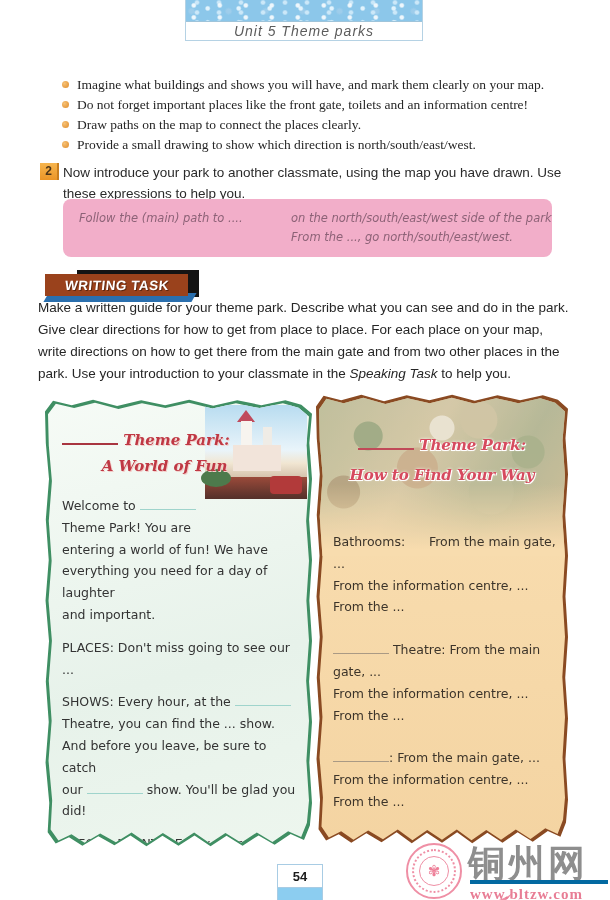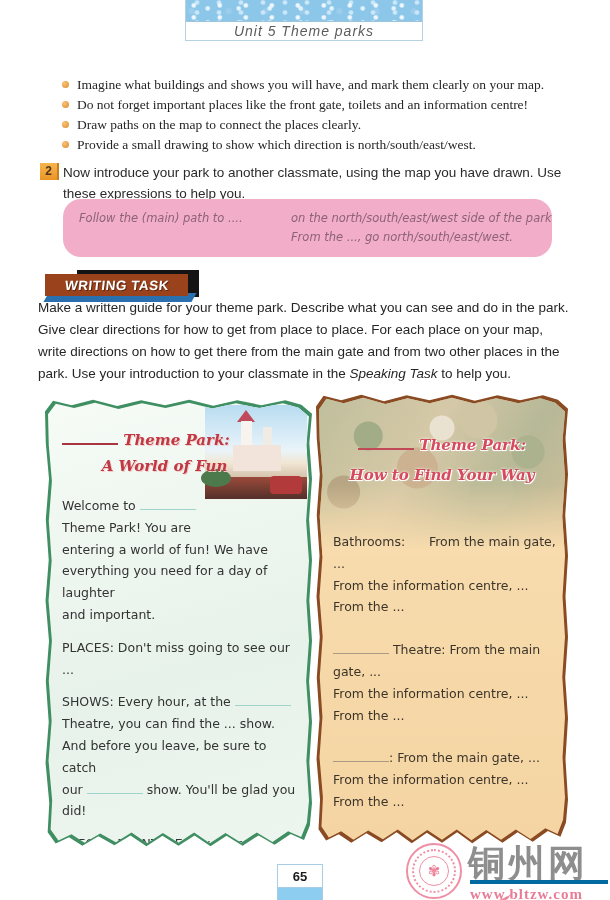--- a/index.html
+++ b/index.html
@@ -29,21 +29,21 @@
       margin:4px 8px 0 0;}
 
   
   .task2{position:absolute;left:40px;top:162px;width:535px;font-size:13.5px;line-height:21px;color:#2a2a2a;}
   .task2-badge{position:absolute;left:0;top:1px;width:17px;height:17px;
       background:linear-gradient(180deg,#f6b54e,#ec9526);border-right:2px solid #c97e1e;
       color:#4c3418;font-weight:bold;font-size:12px;display:flex;align-items:center;justify-content:center;}
   .task2-text{display:block;margin-left:23px;width:505px;}
 
   
-  .pink-box{position:absolute;left:63px;top:199px;width:489px;height:58px;border-radius:18px;
+  .pink-box{position:absolute;left:63px;top:199px;width:489px;height:58px;border-radius:8px;
       background:#f2aec9;}
   .pink-col{position:absolute;top:10px;font-style:italic;font-size:11.5px;line-height:19px;
       color:#8d6277;font-family:"DejaVu Sans",sans-serif;}
   .pink-col.left{left:16px;} .pink-col.right{left:228px;}
 
   
   .wt-banner{position:absolute;left:42px;top:270px;width:170px;height:34px;}
   .wt-black{position:absolute;left:35px;top:0;width:122px;height:27px;background:#141414;}
   .wt-blue{position:absolute;left:4px;top:23px;width:148px;height:9px;background:#2a6fae;transform:skewX(-30deg);}
   .wt-brown{position:absolute;left:3px;top:4px;width:143px;height:22px;background:#9a421c;
@@ -261,21 +261,21 @@
         <div class="tp-para">
           <div class="tp-line"><span class="blank" style="width: 56px;"></span>: From the main gate, ...</div>
           <div class="tp-line">From the information centre, ...</div>
           <div class="tp-line">From the ...</div>
         </div>
       </div>
   </div>
 </div>
 
 <div class="page-num-box">
-  <div class="page-num">65</div>
+  <div class="page-num">54</div>
   <div class="page-num-strip"></div>
 </div>
 
 <div class="watermark">
   <div class="wm-seal">
     <div class="mid"></div>
     <div class="core">✾</div>
   </div>
   <div class="wm-ribbon1"></div>
   <div class="wm-ribbon2"></div>

